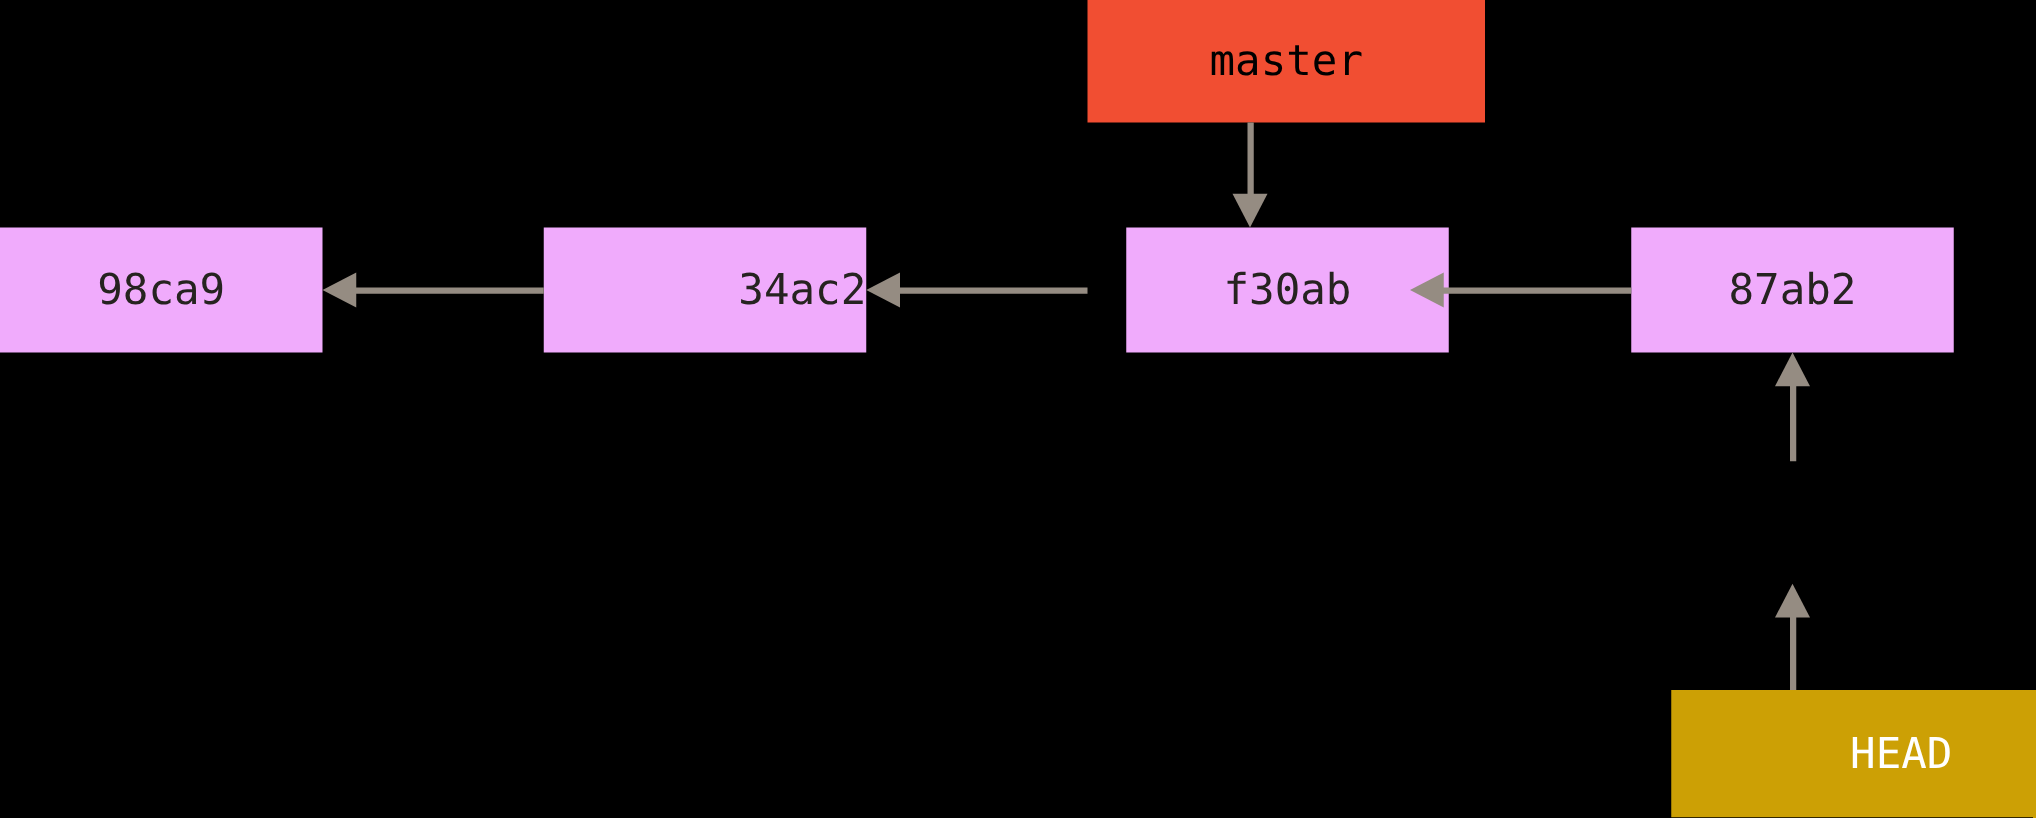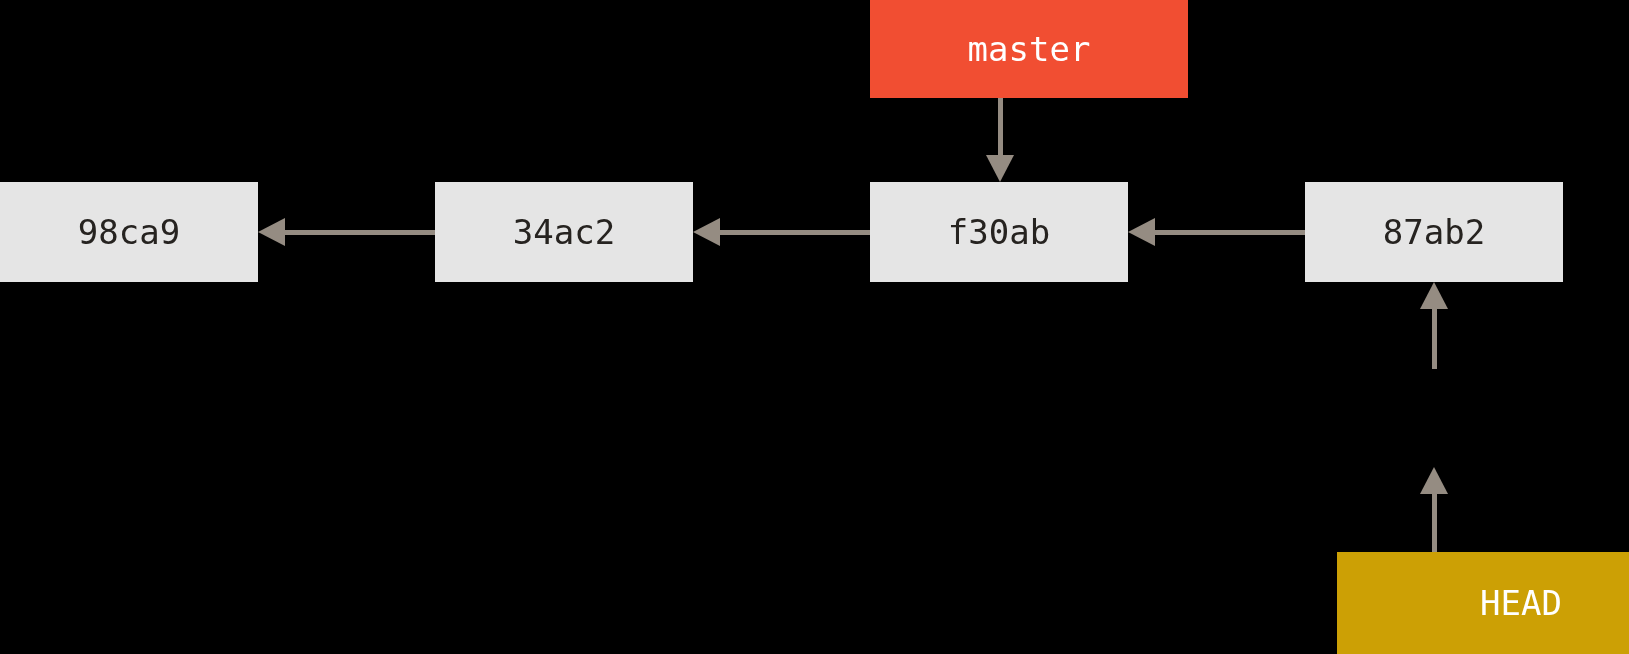--- a/index.html
+++ b/index.html
@@ -23,26 +23,26 @@
     align-items: center;
     justify-content: center;
     font-size: 34px;
     line-height: 1;
     box-sizing: border-box;
   }
   .commit-box {
     width: 258px;
     height: 100px;
     top: 182px;
-    background: #e5e5e5;
+    background: #f0abfc;
     color: #262320;
   }
   .ref-box {
     background: #F14E32;
-    color: #ffffff;
+    color: #000000;
     width: 318px;
     height: 98px;
   }
   .head-box {
     background: #CCA005;
     color: #FFFFFF;
     width: 368px;
     height: 102px;
     margin-left: 32px;
   }
@@ -79,24 +79,24 @@
   }
 </style>
 </head>
 <body>
 
 <div class="canvas">
 
   <div class="node commit-box" style="left:0px;">
     <span>98ca9</span>
   </div>
-  <div class="node commit-box" style="left:435px;">
+  <div class="node commit-box" style="left:435px;justify-content:flex-end;">
     <span>34ac2</span>
   </div>
-  <div class="node commit-box" style="left:870px;">
+  <div class="node commit-box" style="left:901px;">
     <span>f30ab</span>
   </div>
   <div class="node commit-box" style="left:1305px;align-items:center;">
     <span>87ab2</span>
   </div>
 
   <div class="node ref-box" style="left:870px; top:0px;">
     <span>master</span>
   </div>
   <div class="node head-box" style="left:1305px; top:552px;">

